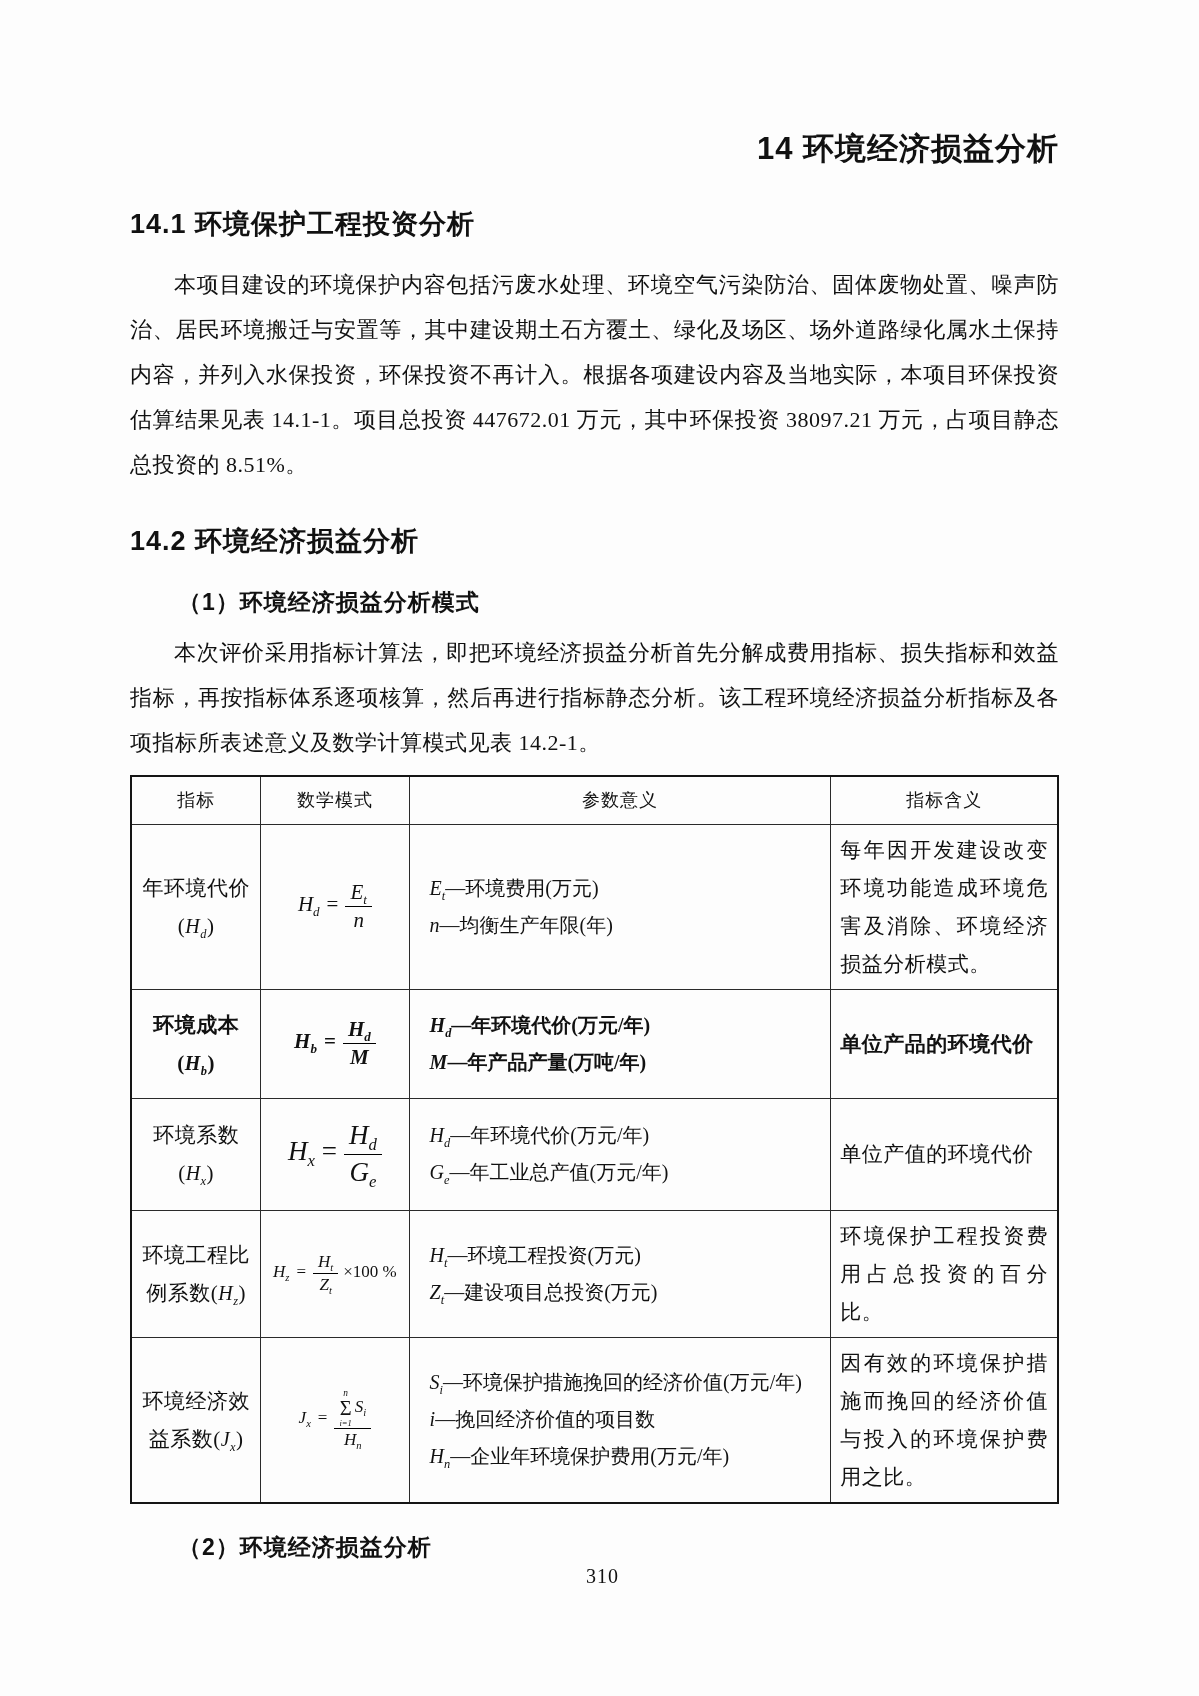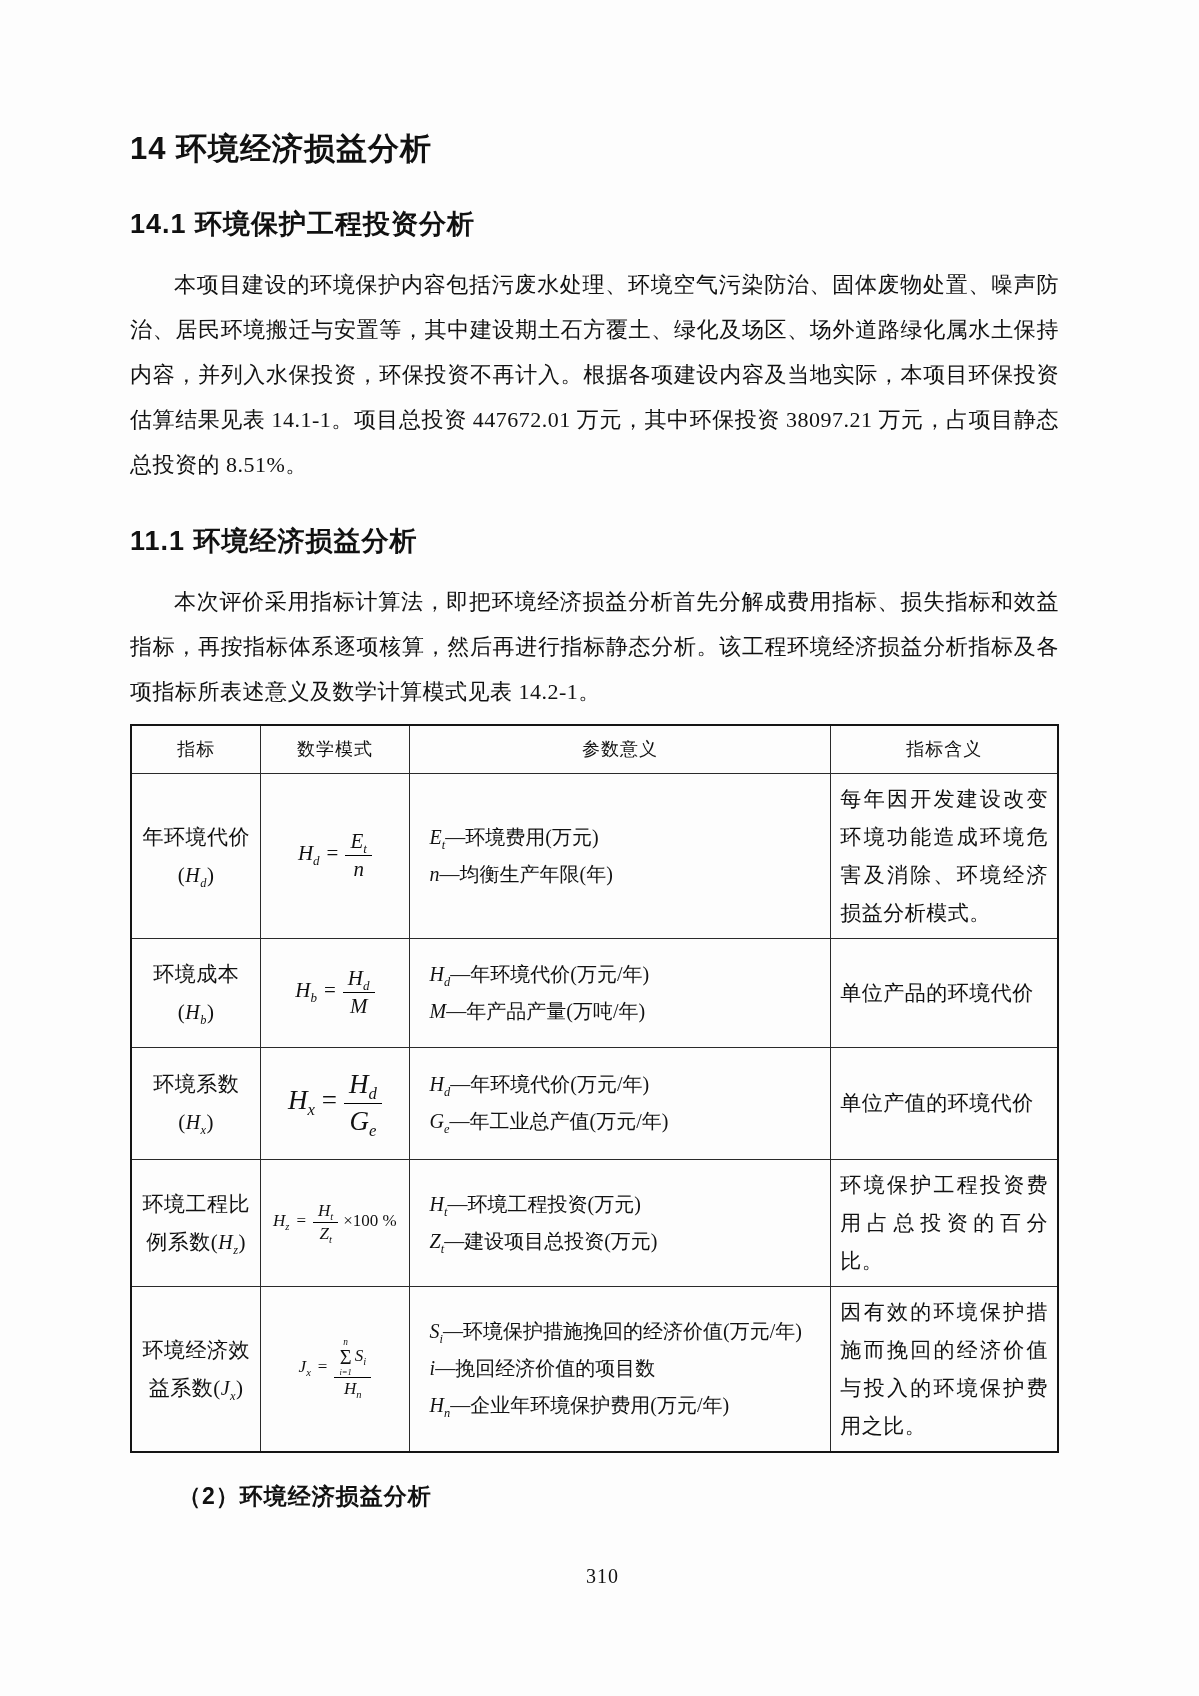--- a/index.html
+++ b/index.html
@@ -6,21 +6,21 @@
   body{
     width:1199px;height:1696px;
     background:#fdfdfd;color:#111;
     font-family:"Liberation Serif","DejaVu Serif",serif;
     position:relative;box-sizing:border-box;
     padding:128px 140px 0 130px;
   }
   .page{width:100%;height:100%;position:relative;}
   h1{
     font-family:"Liberation Sans","DejaVu Sans",sans-serif;
-    font-size:31px;font-weight:bold;margin:0 0 26px 0;letter-spacing:1px;
+    font-size:31px;font-weight:bold;margin:0 0 26px 0;letter-spacing:1px;text-align:right;
   }
   h2{
     font-family:"Liberation Sans","DejaVu Sans",sans-serif;
     font-size:27px;font-weight:bold;margin:36px 0 20px 0;letter-spacing:1px;
   }
   h3{
     font-family:"Liberation Sans","DejaVu Sans",sans-serif;
     font-size:23px;font-weight:bold;margin:28px 0 12px 0;padding-left:48px;letter-spacing:1px;
   }
   .body-para{
@@ -37,21 +37,21 @@
   }
   .indicator-table th,.indicator-table td{
     border:1px solid #2a2a2a;vertical-align:middle;
   }
   .indicator-table thead tr{height:48px;}
   .indicator-table th{
     font-weight:normal;font-size:18px;text-align:center;letter-spacing:1px;
   }
   col.c1{width:14%;}col.c2{width:16%;}col.c3{width:45.5%;}col.c4{width:24.5%;}
   tbody tr:nth-child(1){height:152px;}
-  tbody tr:nth-child(2){height:92px;}
+  tbody tr:nth-child(2){height:92px;font-weight:bold;}
   tbody tr:nth-child(3){height:112px;}
   tbody tr:nth-child(4){height:100px;}
   tbody tr:nth-child(5){height:162px;}
   td.ind-cell{text-align:center;font-size:21px;line-height:38px;padding:16px 4px;letter-spacing:0.5px;}
   td.ind-cell .mvar{font-size:20px;}
   td.formula-cell{text-align:center;padding:0 2px;}
   td.params-cell{font-size:20px;line-height:37px;text-align:left;padding:6px 2px 6px 9px;}
   td.meaning-cell{font-size:21px;line-height:38px;text-align:justify;padding:6px 9px;letter-spacing:0.5px;}
   .mvar{font-family:"Liberation Serif","DejaVu Serif",serif;font-style:italic;}
   .mvar sub{font-size:0.62em;font-style:italic;line-height:0;}
@@ -76,21 +76,22 @@
 </style>
 </head>
 <body>
 
 <div class="page">
   <h1>14 环境经济损益分析</h1>
 
   <h2>14.1 环境保护工程投资分析</h2>
   <p class="body-para">本项目建设的环境保护内容包括污废水处理、环境空气污染防治、固体废物处置、噪声防治、居民环境搬迁与安置等，其中建设期土石方覆土、绿化及场区、场外道路绿化属水土保持内容，并列入水保投资，环保投资不再计入。根据各项建设内容及当地实际，本项目环保投资估算结果见表 14.1-1。项目总投资 447672.01 万元，其中环保投资 38097.21 万元，占项目静态总投资的 8.51%。</p>
 
-  <h2>11.1 环境经济损益分析</h2>
+  <h2>14.2 环境经济损益分析</h2>
+  <h3>（1）环境经济损益分析模式</h3>
   <p class="body-para">本次评价采用指标计算法，即把环境经济损益分析首先分解成费用指标、损失指标和效益指标，再按指标体系逐项核算，然后再进行指标静态分析。该工程环境经济损益分析指标及各项指标所表述意义及数学计算模式见表 14.2-1。</p>
 
 
   <table class="indicator-table">
     <colgroup>
       <col class="c1">
         <col class="c2">
         <col class="c3">
         <col class="c4">
     </colgroup>

